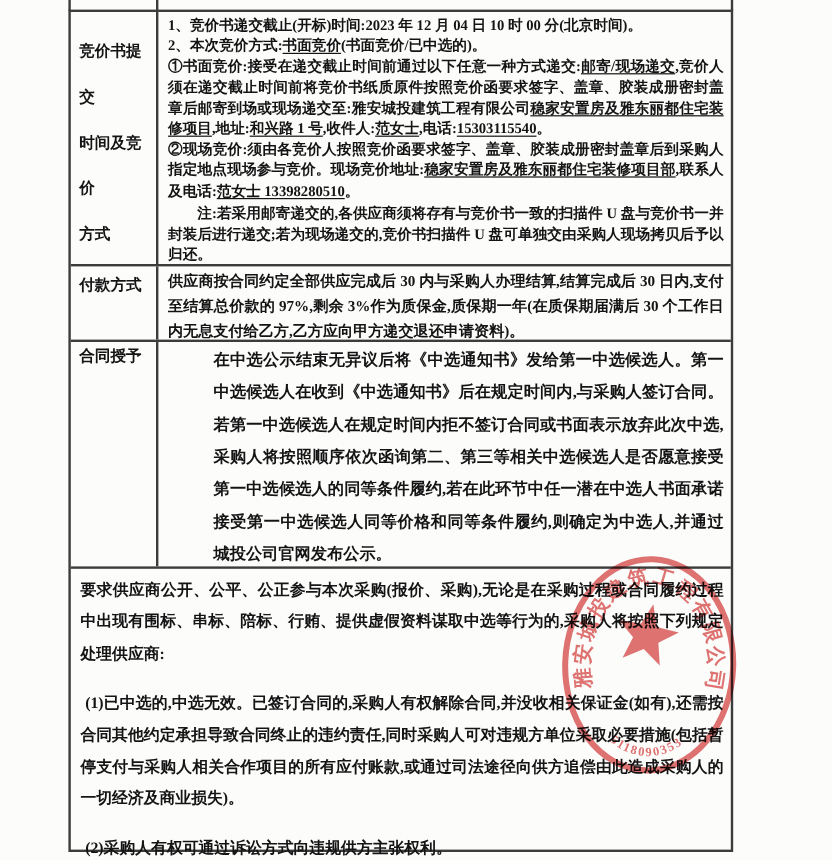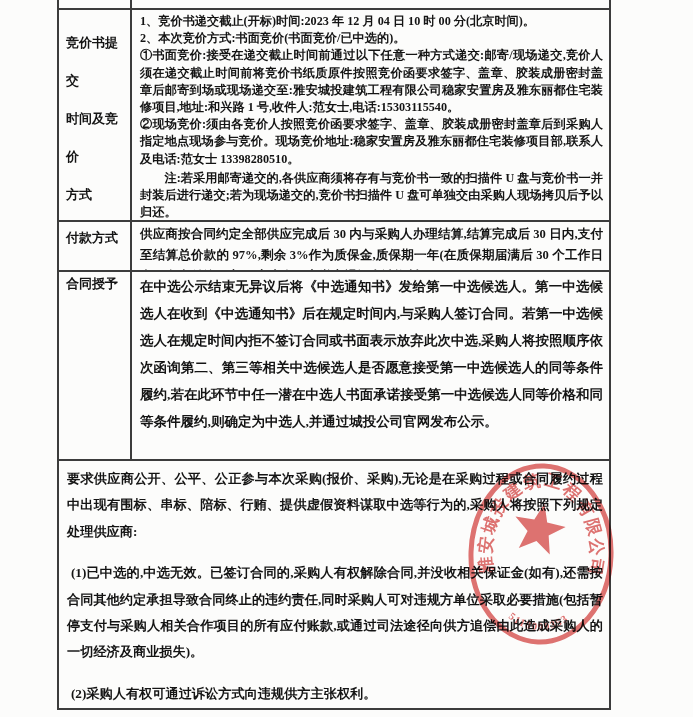--- a/index.html
+++ b/index.html
@@ -19,22 +19,22 @@
     position: absolute;
     left: 57px; top: 8px;
     width: 554px; height: 702px;
     border: 2px solid #3c3c3c;
     display: flex; flex-direction: column;
     background: transparent;
   }
   .row { display: flex; flex-direction: row; }
   .row + .row { border-top: 2px solid #3c3c3c; }
   .row-1 { height: 210px; }
-  .row-2 { height: 50px; }
-  .row-3 { height: 189px; }
+  .row-2 { height: 63px; }
+  .row-3 { height: 189px; gap: 38px; }
   .row-4 { flex: 1; }
 
   .cell-label {
     width: 73px; flex: 0 0 73px;
     border-right: 2px solid #3c3c3c;
     font-weight: 700; font-size: 13px;
     padding-left: 7px;
   }
   .row-1 .cell-label { padding-top: 14px; }
   .row-1 .cell-label div { line-height: 38px; }
@@ -49,21 +49,21 @@
     text-align: justify;
     overflow: hidden;
   }
   .row-1 .cell-content { font-size: 12.2px; line-height: 17.2px; }
   .row-2 .cell-content { font-size: 12.6px; line-height: 21px; padding-top: 2px; }
   .row-3 .cell-content { font-size: 13.5px; line-height: 27px; padding-top: 1px; }
   .row-4 .cell-content { font-size: 13.2px; line-height: 26.4px; padding-top: 5px; }
 
   .cell-content p.indent { text-indent: 2em; margin-top: 2px; }
   .cell-content p.num-indent { text-indent: 0.3em; margin-top: 15px; }
-  .u { text-underline-offset: 2px; }
+  .u { text-decoration: underline; text-underline-offset: 2px; }
 
   
   .seal {
     position: absolute;
     left: 452px; top: 458px;
     width: 178px; height: 192px;
     mix-blend-mode: multiply;
     opacity: 0.8;
     transform: rotate(2deg);
     pointer-events: none;

